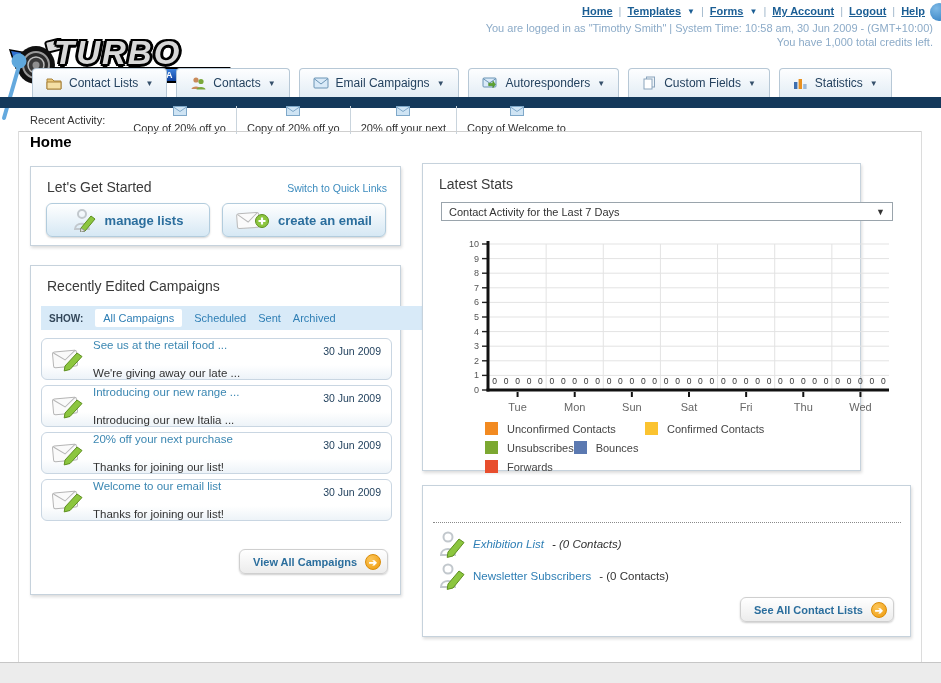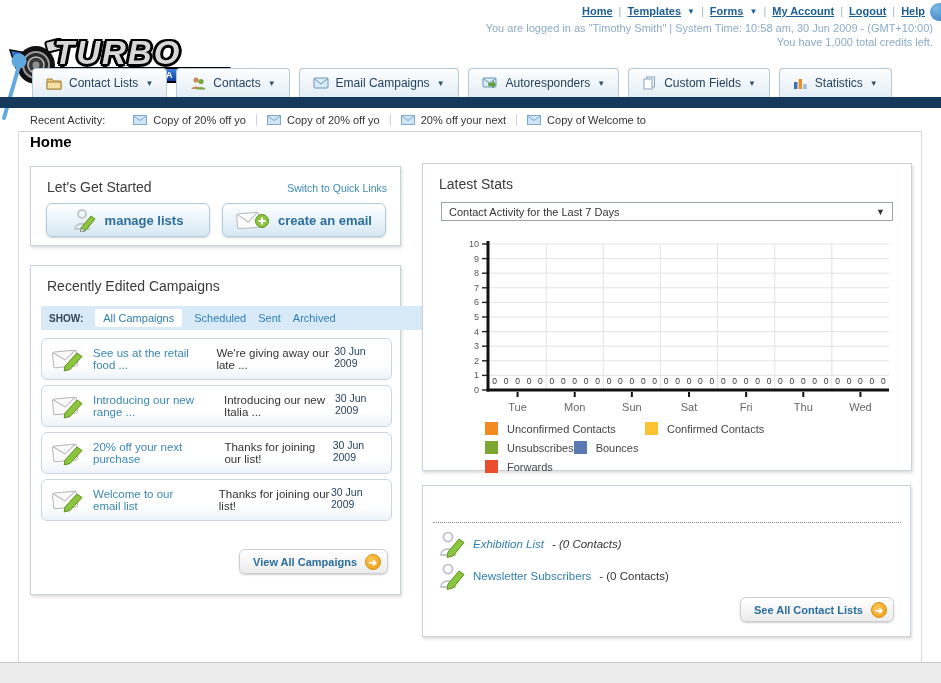--- a/index.html
+++ b/index.html
@@ -63,21 +63,21 @@
   .navy-bar { position:absolute; left:0; top:97px; width:941px; height:11px; background:#14395b; }
 
   
   .activity-row {
     position:absolute; left:30px; top:110px; height:20px; display:flex;
     align-items:center; font-size:11px; color:#333;
   }
   .activity-label { margin-right:18px; color:#333; }
   .activity-item {
     display:flex; align-items:center; gap:6px; padding:0 10px;
-    border-right:1px solid #c9d4dd; color:#333; cursor:pointer;
+    border-right:1px solid #c9d4dd; color:#333; cursor:pointer;flex-direction:column;
   }
   .activity-item:last-child { border-right:none; }
   .rule { position:absolute; left:18px; top:131px; width:904px; border-top:1px solid #cfcfcf; }
 
   .content-frame {
     position:absolute; left:18px; top:131px; width:904px; height:531px;
     border-left:1px solid #dcdcdc; border-right:1px solid #dcdcdc;
   }
   .footer-strip {
     position:absolute; left:0; top:662px; width:941px; height:21px;
@@ -115,21 +115,21 @@
   .show-label { font-size:10px; font-weight:bold; color:#33475a; }
   .filter { color:#2f7fb5; cursor:pointer; }
   .filter.active { background:#fff; padding:3px 8px; border-radius:2px; }
   .camp-row {
     position:absolute; left:10px; width:351px; height:42px;
     border:1px solid #c9d6e2; border-radius:6px;
     background:linear-gradient(#ffffff 65%, #edf3f8); cursor:pointer;
     display:flex; align-items:center; padding:0 10px;
   }
   .camp-icon { margin-right:9px; flex:none; }
-  .camp-text { display:flex; justify-content:flex-start; gap:16px; }
+  .camp-text { display:flex; flex-direction:column; justify-content:flex-start; gap:16px; }
   .camp-title { font-size:11.5px; color:#3b87b2; cursor:pointer; }
   .camp-sub { font-size:11.5px; color:#333; }
   .camp-date { margin-left:auto; align-self:flex-start; padding-top:6px; font-size:10.5px; color:#24435f; }
 
   .go-btn {
     position:absolute; height:25px; padding:0 6px 0 13px; border-radius:6px;
     border:1px solid #cfcfcf; background:linear-gradient(#ffffff,#ececec);
     display:inline-flex; align-items:center; gap:8px; cursor:pointer;
     font-family:"Liberation Sans", sans-serif;
     font-size:11px; font-weight:bold; color:#2b6e9d;
@@ -137,21 +137,21 @@
   }
   .go-circle {
     width:16px; height:16px; border-radius:50%; color:#fff; font-size:10px;
     line-height:16px; text-align:center;
     background:radial-gradient(circle at 35% 30%,#fcc659,#ee9a0d);
     border:1px solid #d98c08;
   }
   #view-all-btn { right:12px; bottom:20px; }
 
   
-  #stats { left:422px; top:163px; width:490px; height:308px; }
+  #stats { left:422px; top:163px; width:439px; height:308px; }
   .stats-dropdown {
     position:absolute; left:18px; top:38px; width:452px; height:19px;
     border:1px solid #9aa4ac; background:#fff; cursor:pointer;
     display:flex; align-items:center; padding:0 7px; font-size:11px; color:#333;
   }
   .stats-dropdown .dd { margin-left:auto; font-size:9px; color:#333; }
   #chart-mount { position:absolute; left:18px; top:68px; }
   #legend-mount {
     position:absolute; left:62px; top:258px; width:400px;
     display:flex; flex-wrap:wrap; row-gap:6px;

